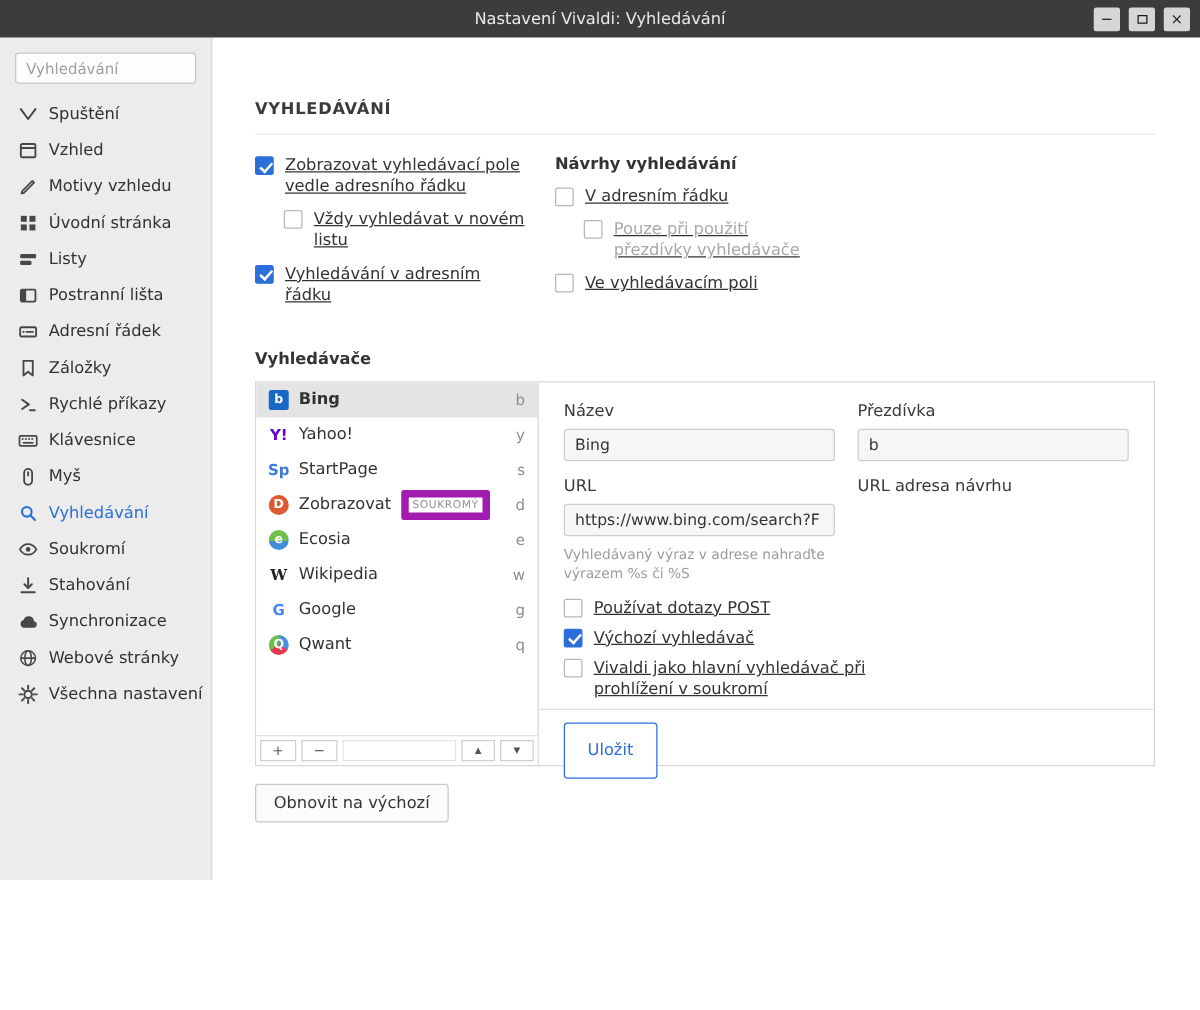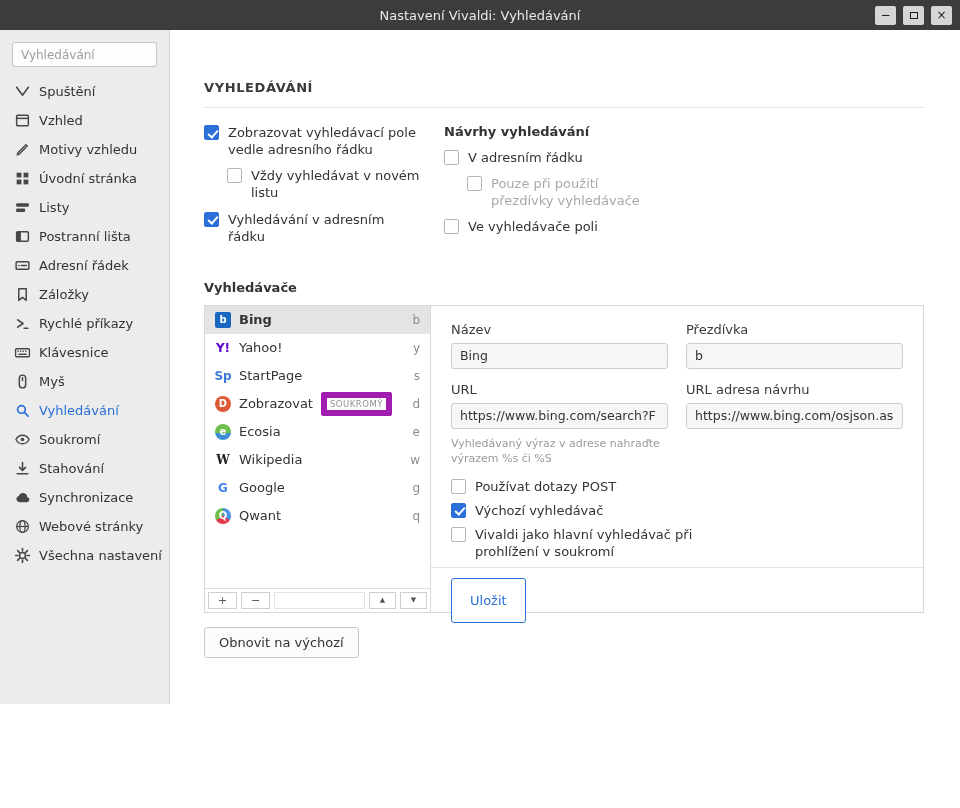--- a/index.html
+++ b/index.html
@@ -32,21 +32,21 @@
   
   .main { flex:1; min-width:0; padding:50px 36px 0 34px; background:#fff; }
   .section-title { font-size:13px; font-weight:bold; letter-spacing:.6px; color:#3a3a3a; }
   .rule { border:none; border-top:1px solid #e4e4e4; margin:12px 0 16px; }
 
   .opt-cols { display:flex; }
   .col-left { width:240px; flex:none; }
   .col-right { flex:1; }
   .col-title { font-size:13px; font-weight:bold; margin-bottom:10px; }
 
-  .chk-row { display:flex; align-items:flex-start; gap:9px; margin-bottom:9px; }
+  .chk-row { display:flex; align-items:flex-start; gap:9px; margin-bottom:9px;text-decoration:underline; }
   .chk-row .lbl { font-size:13px; line-height:1.32; max-width:190px; }
   .indent { margin-left:23px; }
   .cb { width:15px; height:15px; flex:none; margin-top:1px; border:1px solid #b6b6b6; border-radius:2px; background:#fff; position:relative; cursor:default; }
   .cb.checked { background:#2b6fd9; border-color:#2b6fd9; }
   .cb.checked::after { content:""; position:absolute; left:4.5px; top:1.5px; width:4px; height:8px; border:solid #fff; border-width:0 2px 2px 0; transform:rotate(42deg); }
   .muted { color:#a9a9a9; }
 
   .engines-title { font-size:13px; font-weight:bold; margin:26px 0 10px; }
   .engines-panel { display:flex; border:1px solid #d8d8d8; height:308px; }
   .elist { width:226px; flex:none; border-right:1px solid #d8d8d8; display:flex; flex-direction:column; background:#fff; }
@@ -309,21 +309,21 @@
           <div class="chk-row">
             <span class="cb"></span>
             <span class="lbl">V adresním řádku</span>
           </div>
           <div class="chk-row indent">
             <span class="cb"></span>
             <span class="lbl muted" style="max-width:170px;">Pouze při použití přezdívky vyhledávače</span>
           </div>
           <div class="chk-row">
             <span class="cb"></span>
-            <span class="lbl">Ve vyhledávače poli</span>
+            <span class="lbl">Ve vyhledávacím poli</span>
           </div>
         </div>
       </div>
 
       <div class="engines-title">Vyhledávače</div>
 
       <div class="engines-panel">
 
         <div class="elist">
           <div class="erows">
@@ -387,21 +387,20 @@
             <div class="field">
               <label>Přezdívka</label>
               <input value="b" style="">
             </div>
             <div class="field">
               <label>URL</label>
               <input value="https://www.bing.com/search?F" style="">
             </div>
             <div class="field">
               <label>URL adresa návrhu</label>
-              <input value="https://www.bing.com/osjson.as" style="">
             </div>
           </div>
 
           <div class="hint">Vyhledávaný výraz v adrese nahraďte výrazem %s či %S</div>
 
           <div class="form-checks">
             <div class="chk-row">
               <span class="cb"></span>
               <span class="lbl">Používat dotazy POST</span>
             </div>

